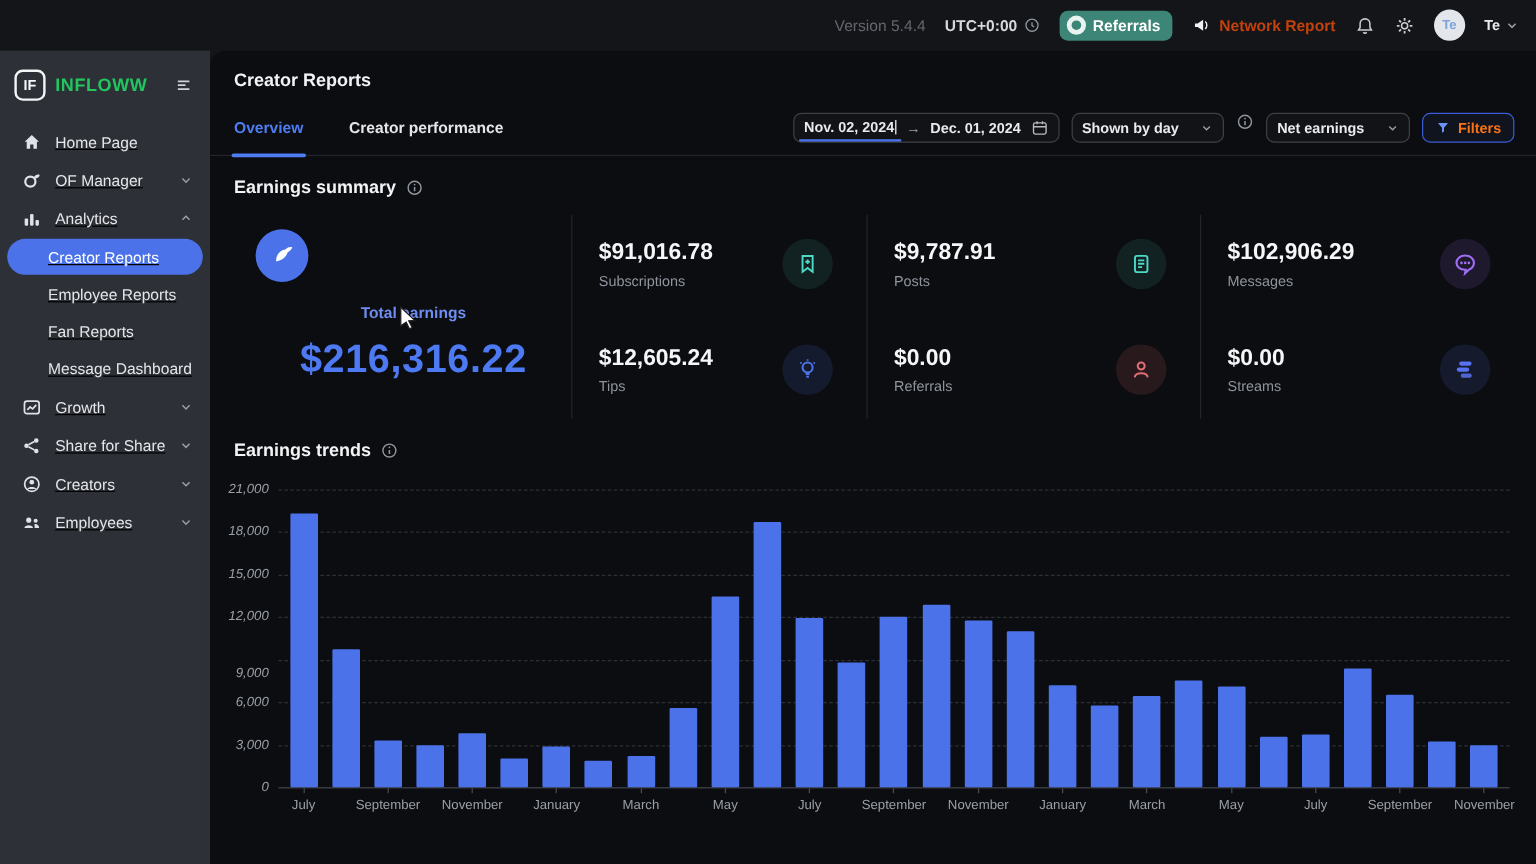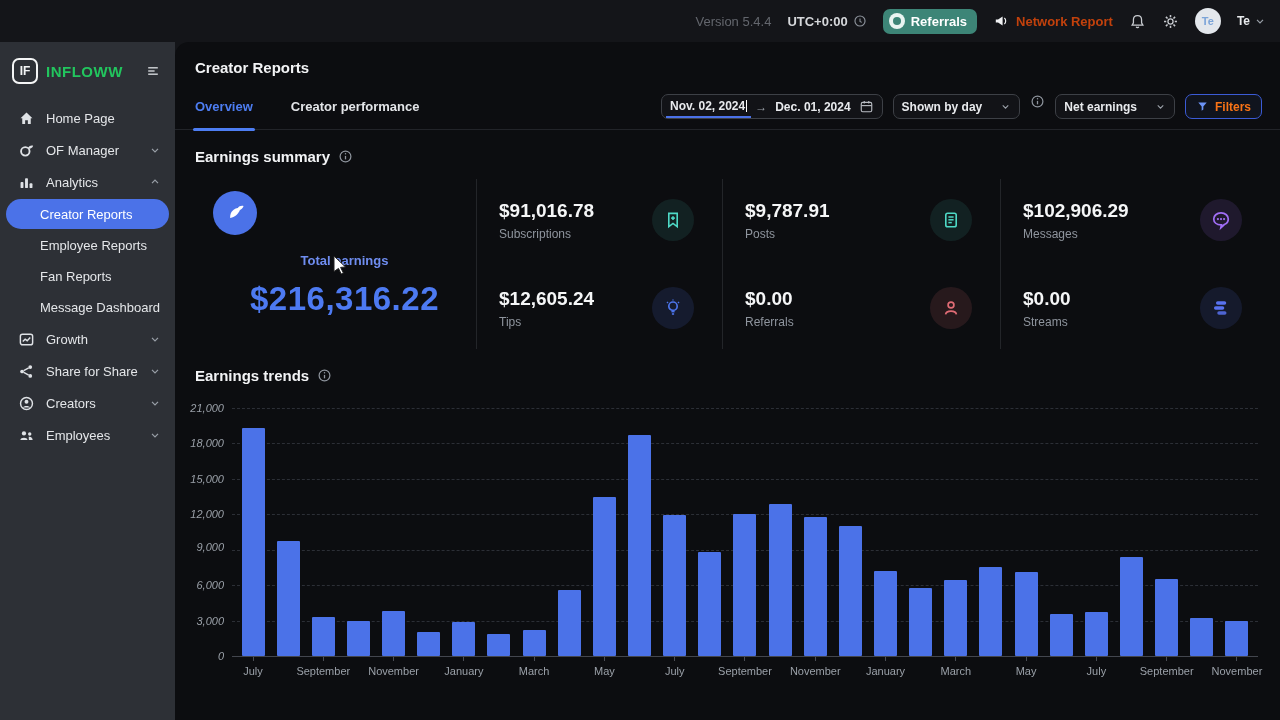--- a/index.html
+++ b/index.html
@@ -22,21 +22,21 @@
     font-size:11px; font-weight:bold; display:flex; align-items:center; justify-content:center; cursor:pointer;}
   .acct { color:#e8eaed; font-size:12px; font-weight:bold; display:flex; align-items:center; gap:4px; cursor:pointer;}
 
   
   .sidebar { position:absolute; left:0; top:42px; width:175px; height:678px; background:#2d3036; }
   .brand-row { display:flex; align-items:center; padding:16px 14px 14px 12px; }
   .logo-box { width:26px; height:26px; border:2.5px solid #f4f5f6; border-radius:7px; color:#f4f5f6;
     font-weight:bold; font-size:12px; display:flex; align-items:center; justify-content:center; letter-spacing:0;}
   .brand-name { color:#22c55e; font-weight:bold; font-size:15px; letter-spacing:.5px; margin-left:8px; flex:1;}
   .collapse { color:#cfd2d6; cursor:pointer; display:flex; }
-  .nav { padding:4px 6px; }
+  .nav { padding:4px 6px;text-decoration:underline; }
   .nav-item { height:32px; display:flex; align-items:center; gap:10px; padding:0 8px 0 12px;
     color:#e4e6e9; font-size:13px; cursor:pointer; border-radius:8px;}
   .nav-item .nico { width:18px; display:flex; color:#dfe2e6; }
   .nav-item .nlabel { flex:1; }
   .nav-item .chev { color:#9aa0a8; display:flex; }
   .nav-sub { height:30px; margin:1px 0; display:flex; align-items:center; padding-left:34px;
     color:#e4e6e9; font-size:13px; border-radius:15px; cursor:pointer;}
   .nav-sub.active { background:#4b72e8; color:#fff; }
 
   
@@ -587,21 +587,21 @@
           <div class="slot">
             <div class="bar" style="height: 35.4286px; background: rgb(75, 114, 232);"></div>
             <span class="tick"></span>
             <span class="xlab">November</span>
           </div>
         </div>
       </div>
   <span class="ylab" style="top: 256px;">0</span>
       <span class="ylab" style="top: 220.571px;">3,000</span>
       <span class="ylab" style="top: 185.143px;">6,000</span>
-      <span class="ylab" style="top: 147px;">9,000</span>
+      <span class="ylab" style="top: 161px;">9,000</span>
       <span class="ylab" style="top: 114.286px;">12,000</span>
       <span class="ylab" style="top: 78.8571px;">15,000</span>
       <span class="ylab" style="top: 43.4286px;">18,000</span>
       <span class="ylab" style="top: 8px;">21,000</span>
     </div>
 </div>
 
 <div class="cursor">
   <svg width="18" height="20" viewBox="0 0 18 20">
       <path d="M1 1 L12.5 12 L7.6 12.4 L10.4 18 L8.2 19 L5.5 13.4 L1 16.5 Z" fill="#fff" stroke="#222" stroke-width="1"></path>

